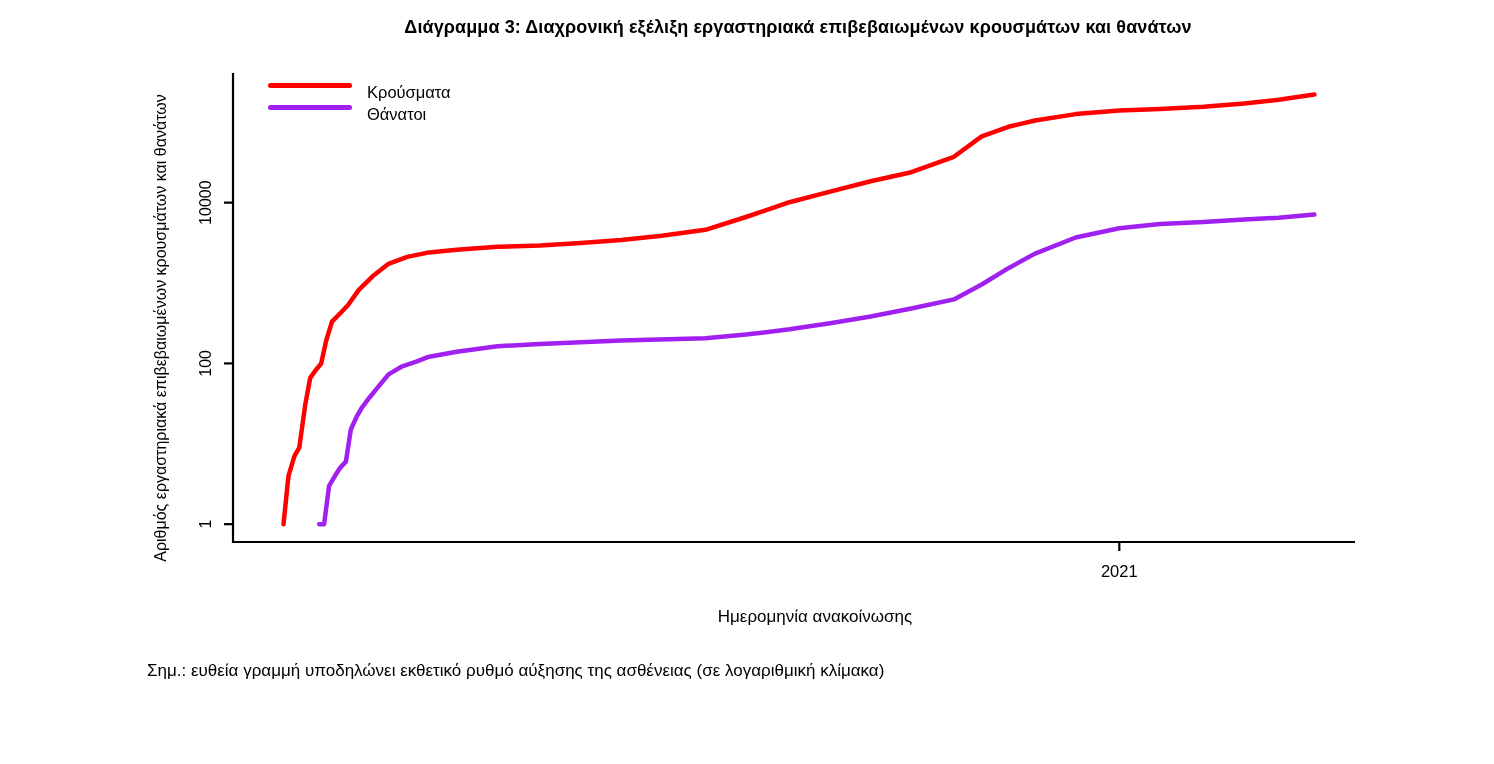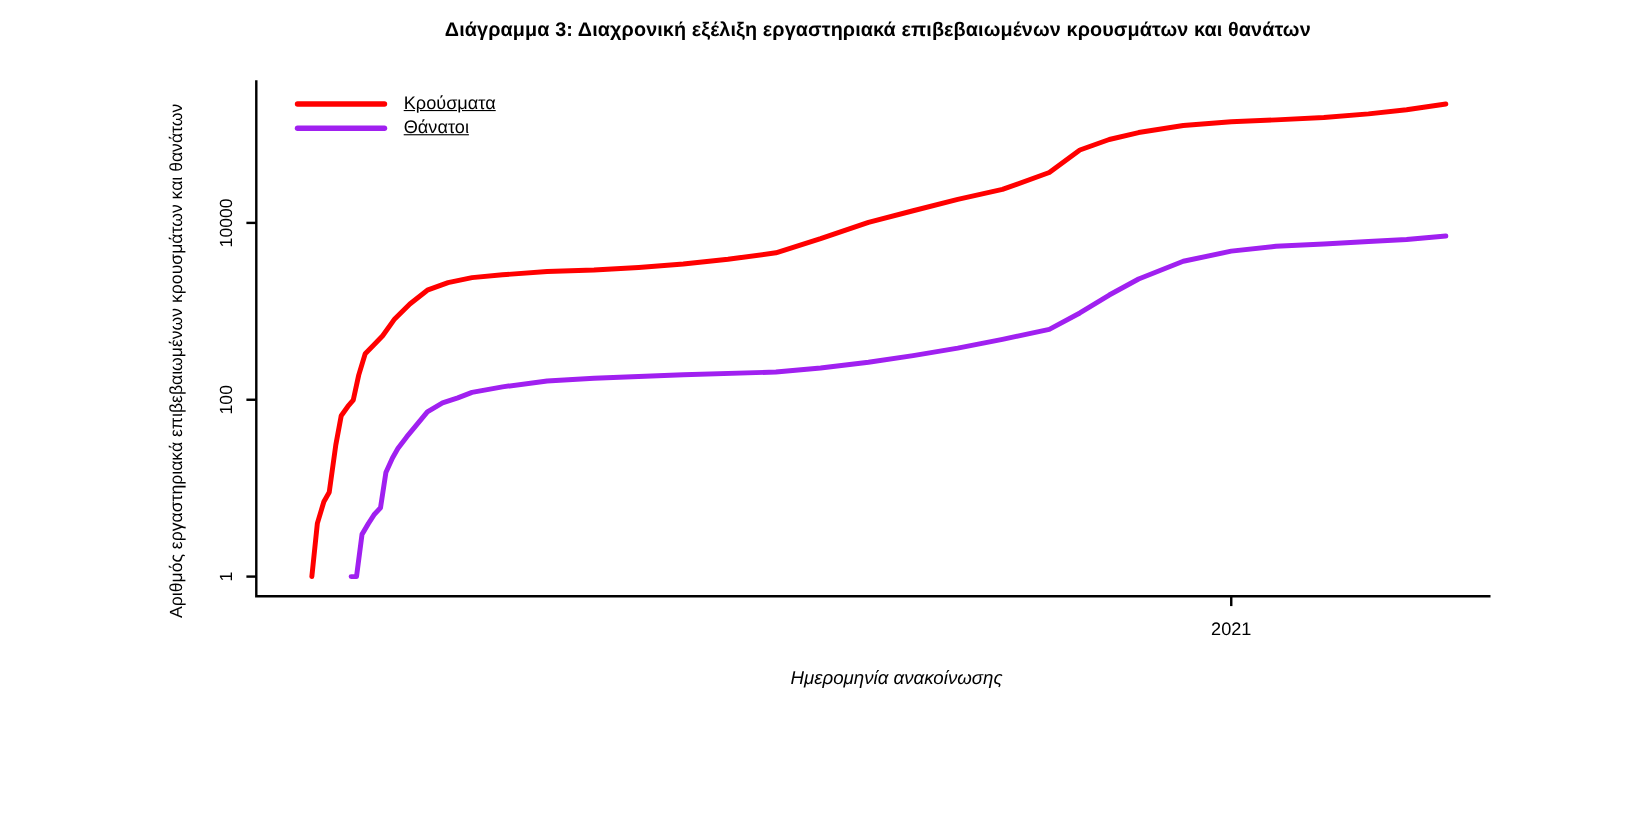--- a/index.html
+++ b/index.html
@@ -38,32 +38,29 @@
     transform: rotate(-90deg);
     white-space: nowrap;
   }
   .xlabel {
     position: absolute;
     left: 240px;
     top: 607px;
     width: 1150px;
     text-align: center;
     font-size: 17px;
-    font-style: italic;
   }
   .legend {
     position: absolute;
     left: 268px;
     top: 83px;
   }
   .legend-row {
     display: flex;
-    align-items: center;
     height: 22px;
-    text-decoration: underline;
   }
   .legend-swatch {
     display: inline-block;
     width: 84px;
     height: 5px;
     border-radius: 2.5px;
     margin-right: 15px;
   }
   .legend-label {
     font-size: 16.5px;
@@ -107,14 +104,15 @@
     <div class="legend-row">
       <span class="legend-swatch" id="swatch-0" style="background: rgb(255, 0, 0);"></span>
       <span class="legend-label">Κρούσματα</span>
     </div>
     <div class="legend-row">
       <span class="legend-swatch" id="swatch-1" style="background: rgb(160, 32, 240);"></span>
       <span class="legend-label">Θάνατοι</span>
     </div>
   </div>
 
+  <div class="note">Σημ.: ευθεία γραμμή υποδηλώνει εκθετικό ρυθμό αύξησης της ασθένειας (σε λογαριθμική κλίμακα)</div>
 
 </div>
 
 </body></html>

